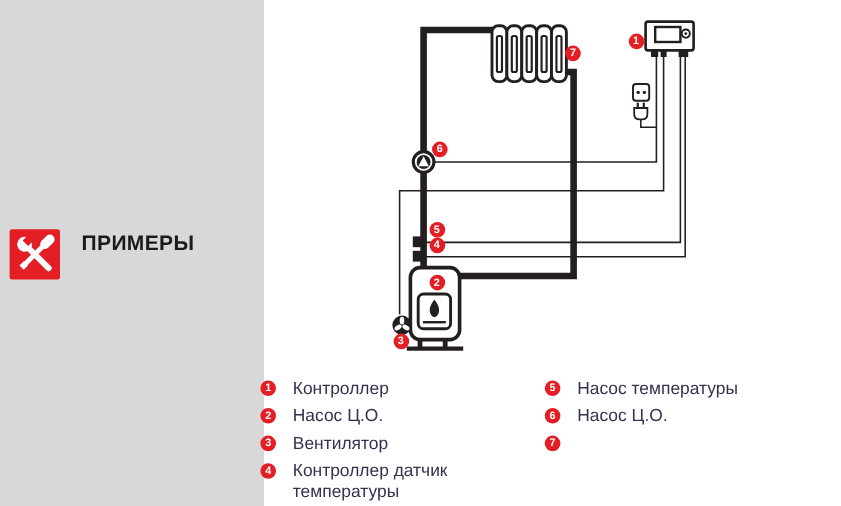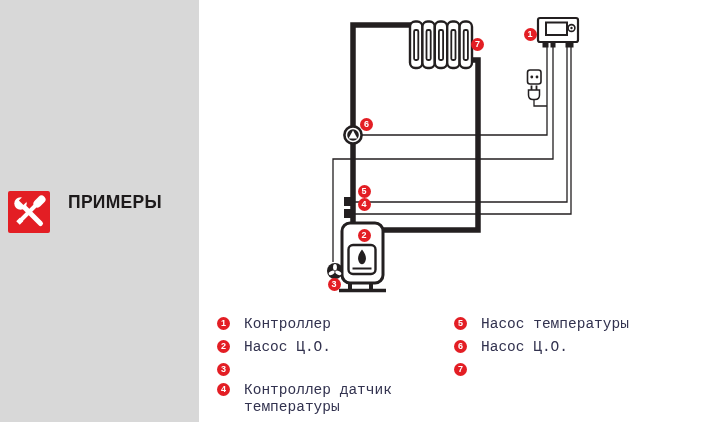--- a/index.html
+++ b/index.html
@@ -1,41 +1,41 @@
 <!DOCTYPE html>
 <html><head>
 <meta charset="utf-8">
 <style>
   html,body{margin:0;padding:0;background:#fff;}
   .page{
     position:relative;width:701px;height:422px;background:#ffffff;overflow:hidden;
     font-family:"Liberation Sans", sans-serif;
   }
   
-  .side-panel{position:absolute;left:0;top:0;width:199px;height:422px;background:#d8d8d8;}
+  .side-panel{position:absolute;left:0;top:0;width:220px;height:422px;background:#d8d8d8;}
   .tool-box{position:absolute;left:8px;top:191px;width:42px;height:42px;background:#e31e24;border-radius:2px;}
   .panel-title{
     position:absolute;left:68px;top:192px;font-size:17.5px;font-weight:700;
     line-height:20px;letter-spacing:.3px;color:#1d1a1b;
   }
   
   .diagram{position:absolute;left:0;top:0;width:701px;height:310px;}
   .badge{
     position:absolute;width:13px;height:13px;border-radius:50%;background:#e31e24;
     color:#fff;font-size:9px;font-weight:700;display:flex;align-items:center;justify-content:center;
     line-height:1;
   }
   
   .legend-col{position:absolute;display:flex;flex-direction:column;}
   .legend-col.left{left:217px;top:316px;}
   .legend-col.right{left:454px;top:316px;}
   .legend-row{display:flex;align-items:flex-start;margin-bottom:6px;}
   .legend-row .badge{position:static;flex:0 0 13px;margin-top:1px;}
   .legend-label{
-    margin-left:14px;font-size:14.5px;line-height:17px;color:#32324f;max-width:175px;font-family:Liberation Mono, monospace;
+    margin-left:14px;font-size:14.5px;line-height:17px;color:#32324f;max-width:175px;
   }
 </style>
 </head>
 <body>
 
 <div class="page">
 
   <div class="side-panel">
     <div class="tool-box">
       <svg width="42" height="42" viewBox="0 0 42 42">
@@ -158,20 +158,21 @@
     <div class="legend-row">
       <span class="badge">1</span>
       <span class="legend-label">Контроллер</span>
     </div>
     <div class="legend-row">
       <span class="badge">2</span>
       <span class="legend-label">Насос Ц.О.</span>
     </div>
     <div class="legend-row">
       <span class="badge">3</span>
+      <span class="legend-label">Вентилятор</span>
     </div>
     <div class="legend-row">
       <span class="badge">4</span>
       <span class="legend-label">Контроллер датчик температуры</span>
     </div>
   </div>
 
   <div class="legend-col right">
     <div class="legend-row">
       <span class="badge">5</span>

